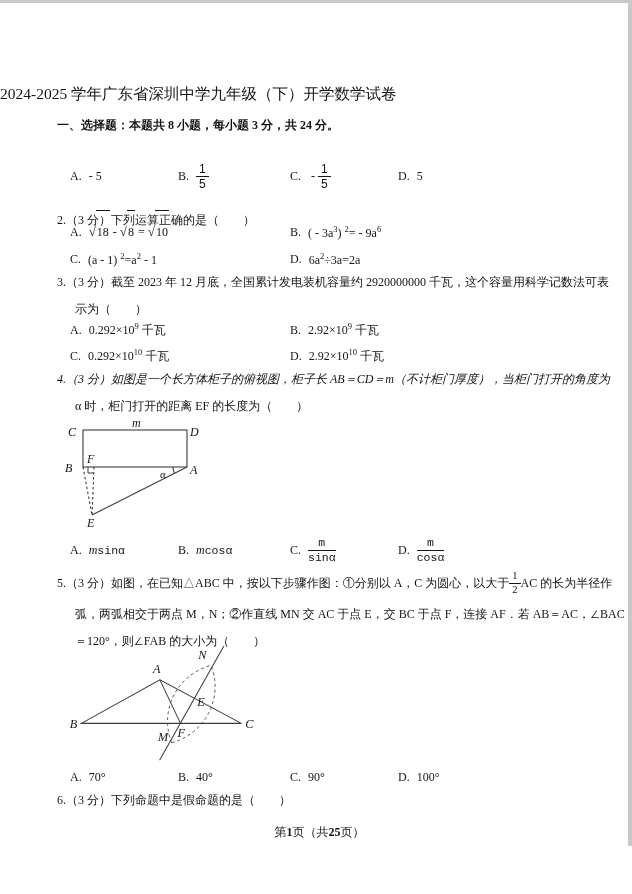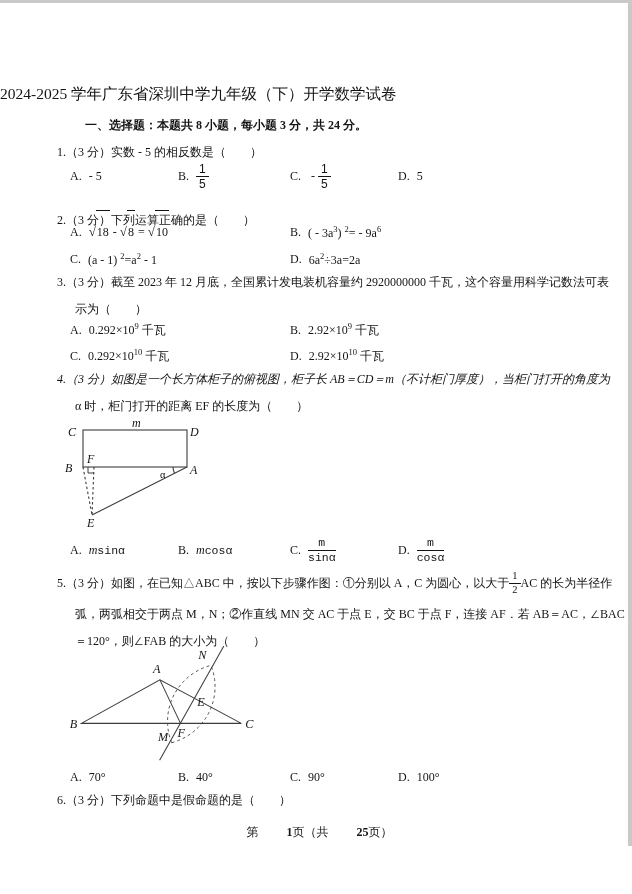--- a/index.html
+++ b/index.html
@@ -9,21 +9,21 @@
     width: 632px; height: 894px;
     background: #ffffff;
     color: #141414;
     font-family: "Liberation Serif", serif;
     overflow: hidden;
   }
   .edge-top { position:absolute; left:0; top:0; width:632px; height:3px; background:#c9c9c9; }
   .edge-right { position:absolute; right:0; top:0; width:4px; height:846px; background:#c9c9c9; }
   .abs { position:absolute; white-space:nowrap; }
   .t { font-size:12px; }
-  .bold { font-weight:bold;margin-left:28px; }
+  .bold { font-weight:bold; }
   .title {
     position:absolute; top:84px; left:0; width:632px;
     font-weight:normal; font-size:15.5px; white-space:nowrap;
   }
   .row { position:absolute; left:0; width:632px; }
   .opt { position:absolute; top:0; height:100%; display:flex; align-items:center; font-size:12px; }
   .c1 { left:70px; } .c2 { left:178px; } .c3 { left:290px; } .c4 { left:398px; }
   .colL { left:70px; } .colR { left:290px; }
   .olabel { margin-right:7px; }
   .fml { white-space:pre; }
@@ -48,21 +48,20 @@
 <body>
 
 <div id="page">
   <div class="edge-top"></div>
   <div class="edge-right"></div>
 
   <div class="title">2024-2025 学年广东省深圳中学九年级（下）开学数学试卷</div>
 
   <div class="abs t bold" style="top:117px; left:57px;">一、选择题：本题共 8 小题，每小题 3 分，共 24 分。</div>
 
-  <div class="abs t" style="top:144px; left:57px;">1.（3 分）实数 - 5 的相反数是（　　）</div>
   <div class="row" style="top:159px; height:34px;">
     <span class="opt c1">
         <span class="olabel">A.</span>
         <span class="fml">- 5</span>
       </span>
     <span class="opt c2">
         <span class="olabel">B.</span>
         <span class="frac fs-sans">
           <span class="fn">1</span>
           <span class="fd">5</span>

